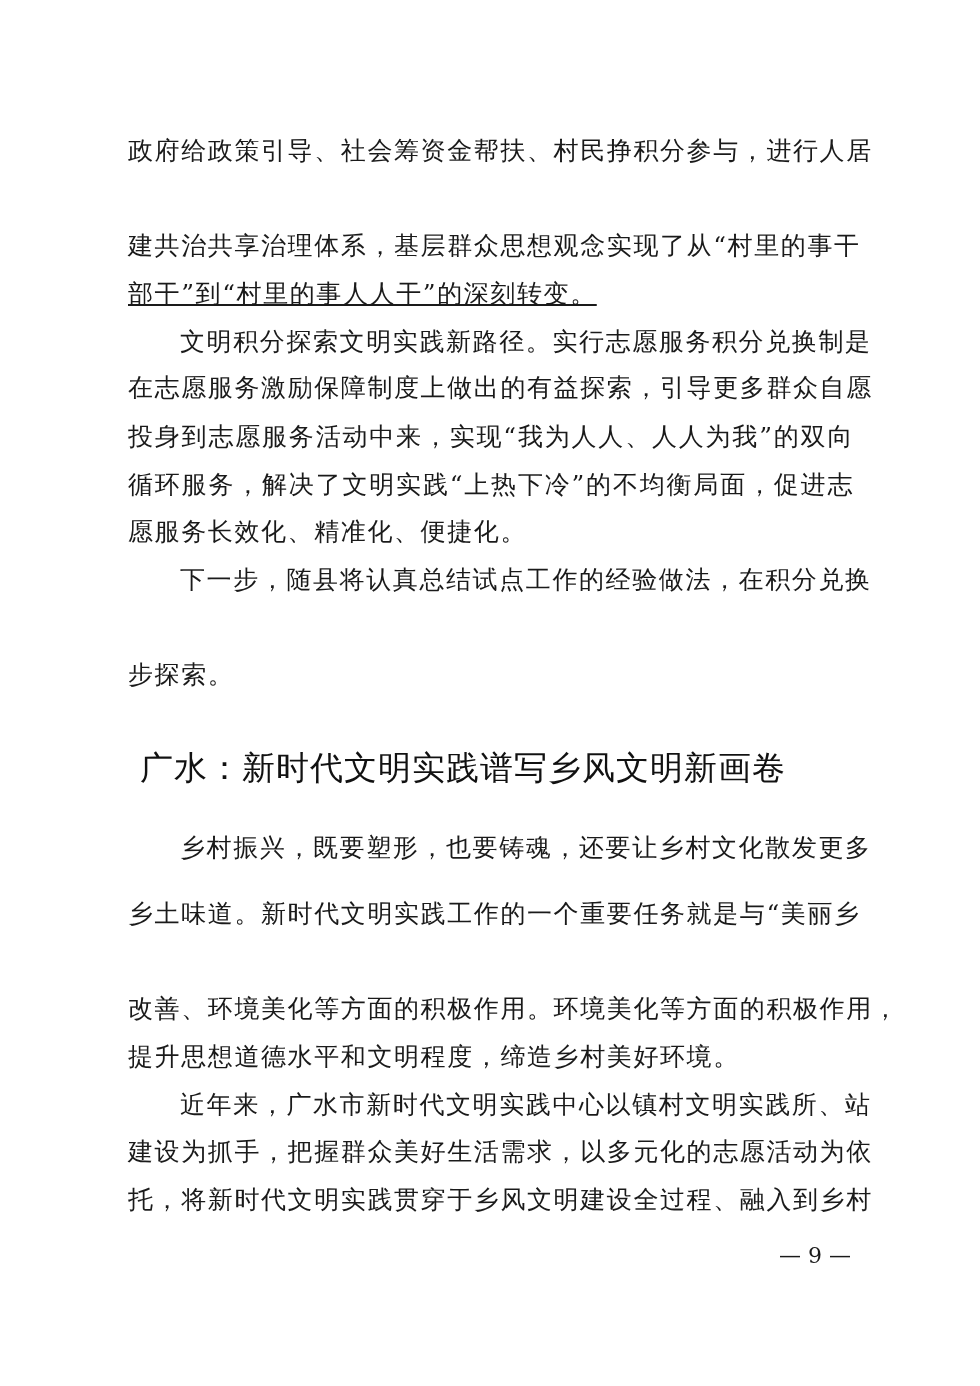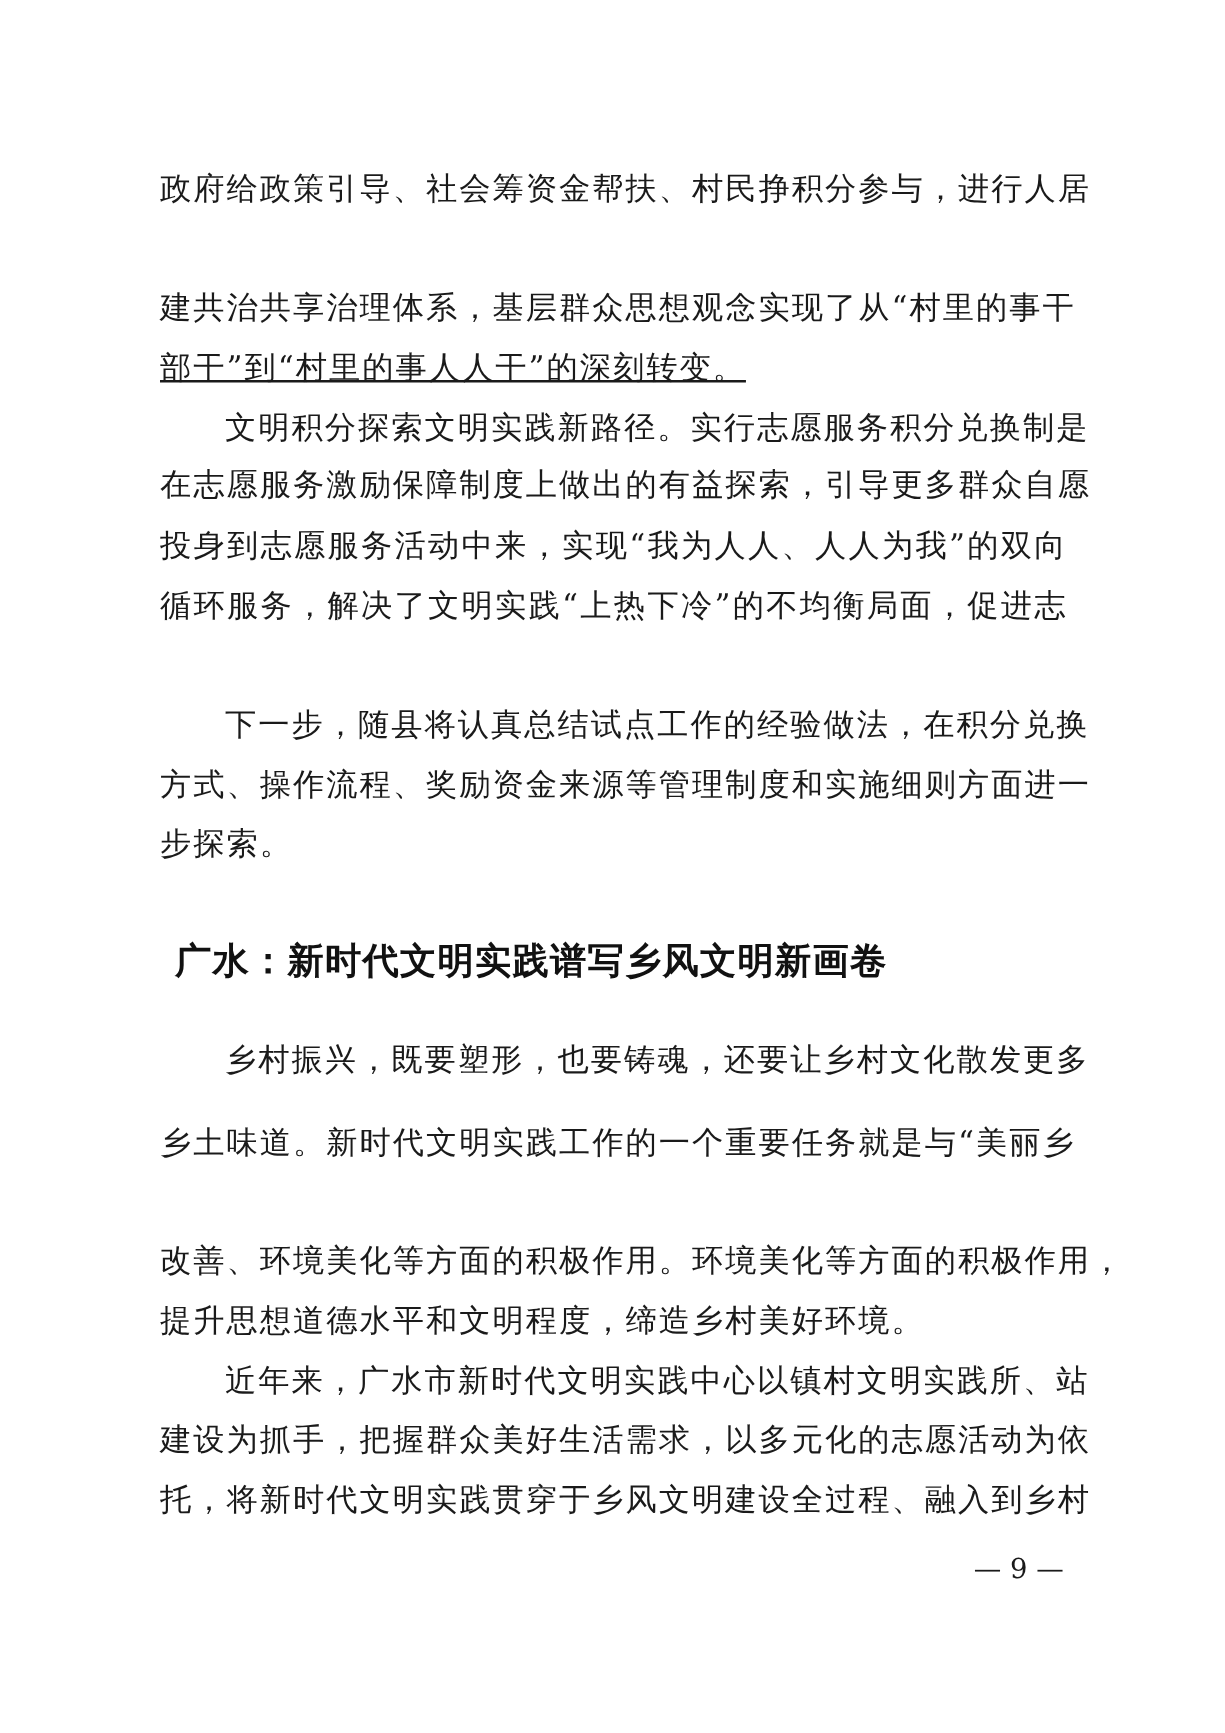--- a/index.html
+++ b/index.html
@@ -34,22 +34,22 @@
       text-align-last: justify;
     }
     .line.indent { left: 180px; width: 674px; }
     .line.last { text-align-last: left; }
     .heading {
       position: absolute;
       left: 140px;
       top: 740px;
       width: 700px;
       font-family: "DejaVu Sans", "Liberation Sans", sans-serif;
-      font-weight: bold;
-      font-size: 29px;
+      font-weight: normal;
+      font-size: 33px;
       line-height: 56px;
       letter-spacing: 1px;
       white-space: nowrap;
       color: #111;
     }
     .page-number {
       position: absolute;
       left: 770px;
       top: 1238px;
       width: 90px;
@@ -65,23 +65,23 @@
 <div class="page">
 
   <div class="line" style="top:127px;">政府给政策引导、社会筹资金帮扶、村民挣积分参与，进行人居</div>
   <div class="line" style="top:222px;">建共治共享治理体系，基层群众思想观念实现了从“村里的事干</div>
   <div class="line last" style="top:270px;text-decoration:underline;">部干”到“村里的事人人干”的深刻转变。</div>
 
   <div class="line indent" style="top:318px;">文明积分探索文明实践新路径。实行志愿服务积分兑换制是</div>
   <div class="line" style="top:366px;font-family:Liberation Mono, monospace;">在志愿服务激励保障制度上做出的有益探索，引导更多群众自愿</div>
   <div class="line" style="top:413px;">投身到志愿服务活动中来，实现“我为人人、人人为我”的双向</div>
   <div class="line" style="top:461px;">循环服务，解决了文明实践“上热下冷”的不均衡局面，促进志</div>
+  <div class="line last" style="top:508px;">愿服务长效化、精准化、便捷化。</div>
 
   <div class="line indent" style="top:556px;">下一步，随县将认真总结试点工作的经验做法，在积分兑换</div>
-  <div class="line" style="top:604px;">方式、操作流程、奖励资金来源等管理制度和实施细则方面进一</div>
   <div class="line last" style="top:651px;">步探索。</div>
 
   <div class="heading">广水：新时代文明实践谱写乡风文明新画卷</div>
 
   <div class="line indent" style="top:824px;">乡村振兴，既要塑形，也要铸魂，还要让乡村文化散发更多</div>
   <div class="line" style="top:890px;">乡土味道。新时代文明实践工作的一个重要任务就是与“美丽乡</div>
   <div class="line" style="top:985px;">改善、环境美化等方面的积极作用。环境美化等方面的积极作用，</div>
   <div class="line last" style="top:1033px;">提升思想道德水平和文明程度，缔造乡村美好环境。</div>
 
   <div class="line indent" style="top:1081px;">近年来，广水市新时代文明实践中心以镇村文明实践所、站</div>

